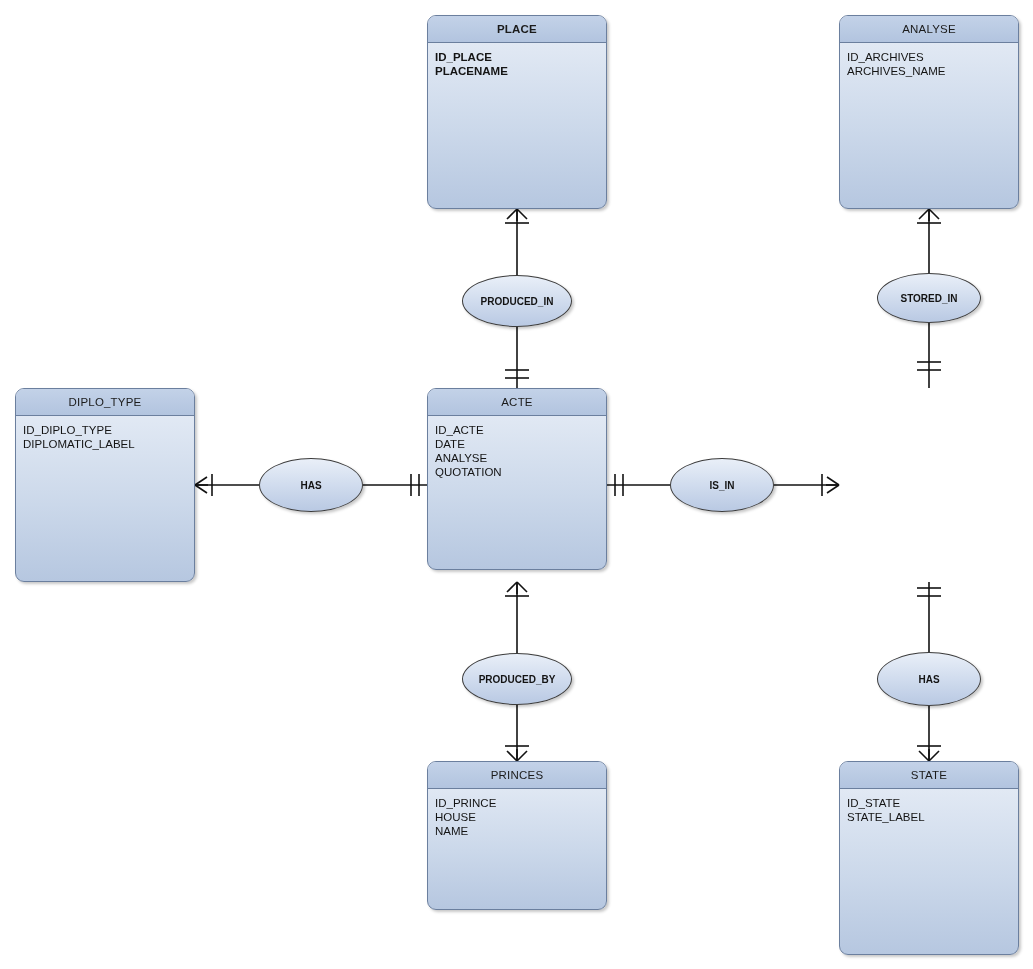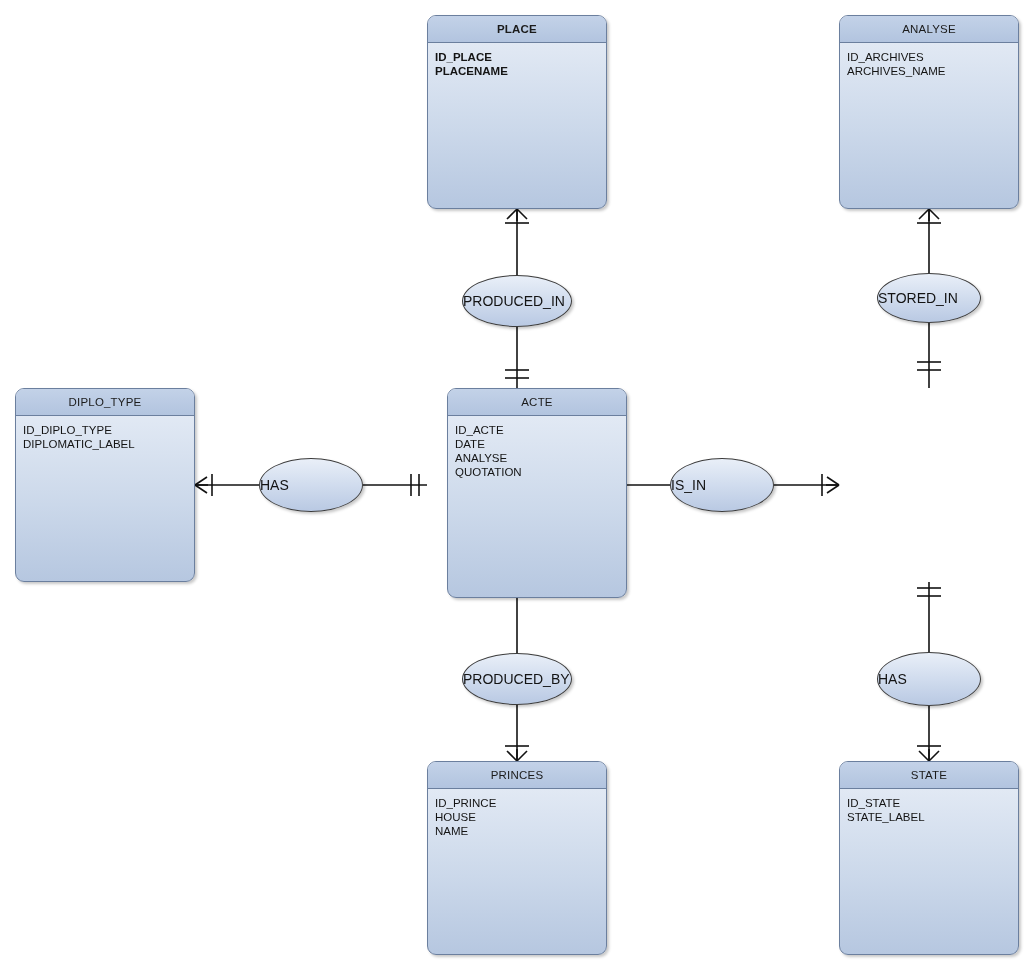--- a/index.html
+++ b/index.html
@@ -55,25 +55,26 @@
   
   .rel {
     position: absolute;
     box-sizing: border-box;
     border: 1px solid #3c3c3c;
     border-radius: 50%;
     background: linear-gradient(to bottom, #e9eff8 0%, #d3deef 45%, #b9c9e3 100%);
     box-shadow: 2px 2px 3px rgba(0,0,0,0.22);
     display: flex;
     align-items: center;
-    justify-content: flex-start;
-    font-size: 14px;
+    justify-content: center;
+    font-size: 10px;
     color: #131313;
     z-index: 4;
     white-space: nowrap;
+    font-weight: bold;
   }
 
   
   .conn {
     position: absolute;
     left: 0;
     top: 0;
     width: 1033px;
     height: 969px;
     z-index: 1;
@@ -204,32 +205,32 @@
   </div>
 
   <div class="entity" style="left:15px; top:388px; width:180px; height:194px;">
     <div class="entity-header">DIPLO_TYPE</div>
     <div class="entity-attrs">
       <div>ID_DIPLO_TYPE</div>
       <div>DIPLOMATIC_LABEL</div>
     </div>
   </div>
 
-  <div class="entity" style="left:427px; top:388px; width:180px; height:210px;margin-left:20px;">
+  <div class="entity" style="left:427px; top:388px; width:180px; height:182px;">
     <div class="entity-header">ACTE</div>
     <div class="entity-attrs">
       <div>ID_ACTE</div>
       <div>DATE</div>
       <div>ANALYSE</div>
       <div>QUOTATION</div>
     </div>
   </div>
 
 
-  <div class="entity" style="left:427px; top:761px; width:180px; height:194px;">
+  <div class="entity" style="left:427px; top:761px; width:180px; height:149px;">
     <div class="entity-header">PRINCES</div>
     <div class="entity-attrs">
       <div>ID_PRINCE</div>
       <div>HOUSE</div>
       <div>NAME</div>
     </div>
   </div>
 
   <div class="entity" style="left:839px; top:761px; width:180px; height:194px;">
     <div class="entity-header">STATE</div>

